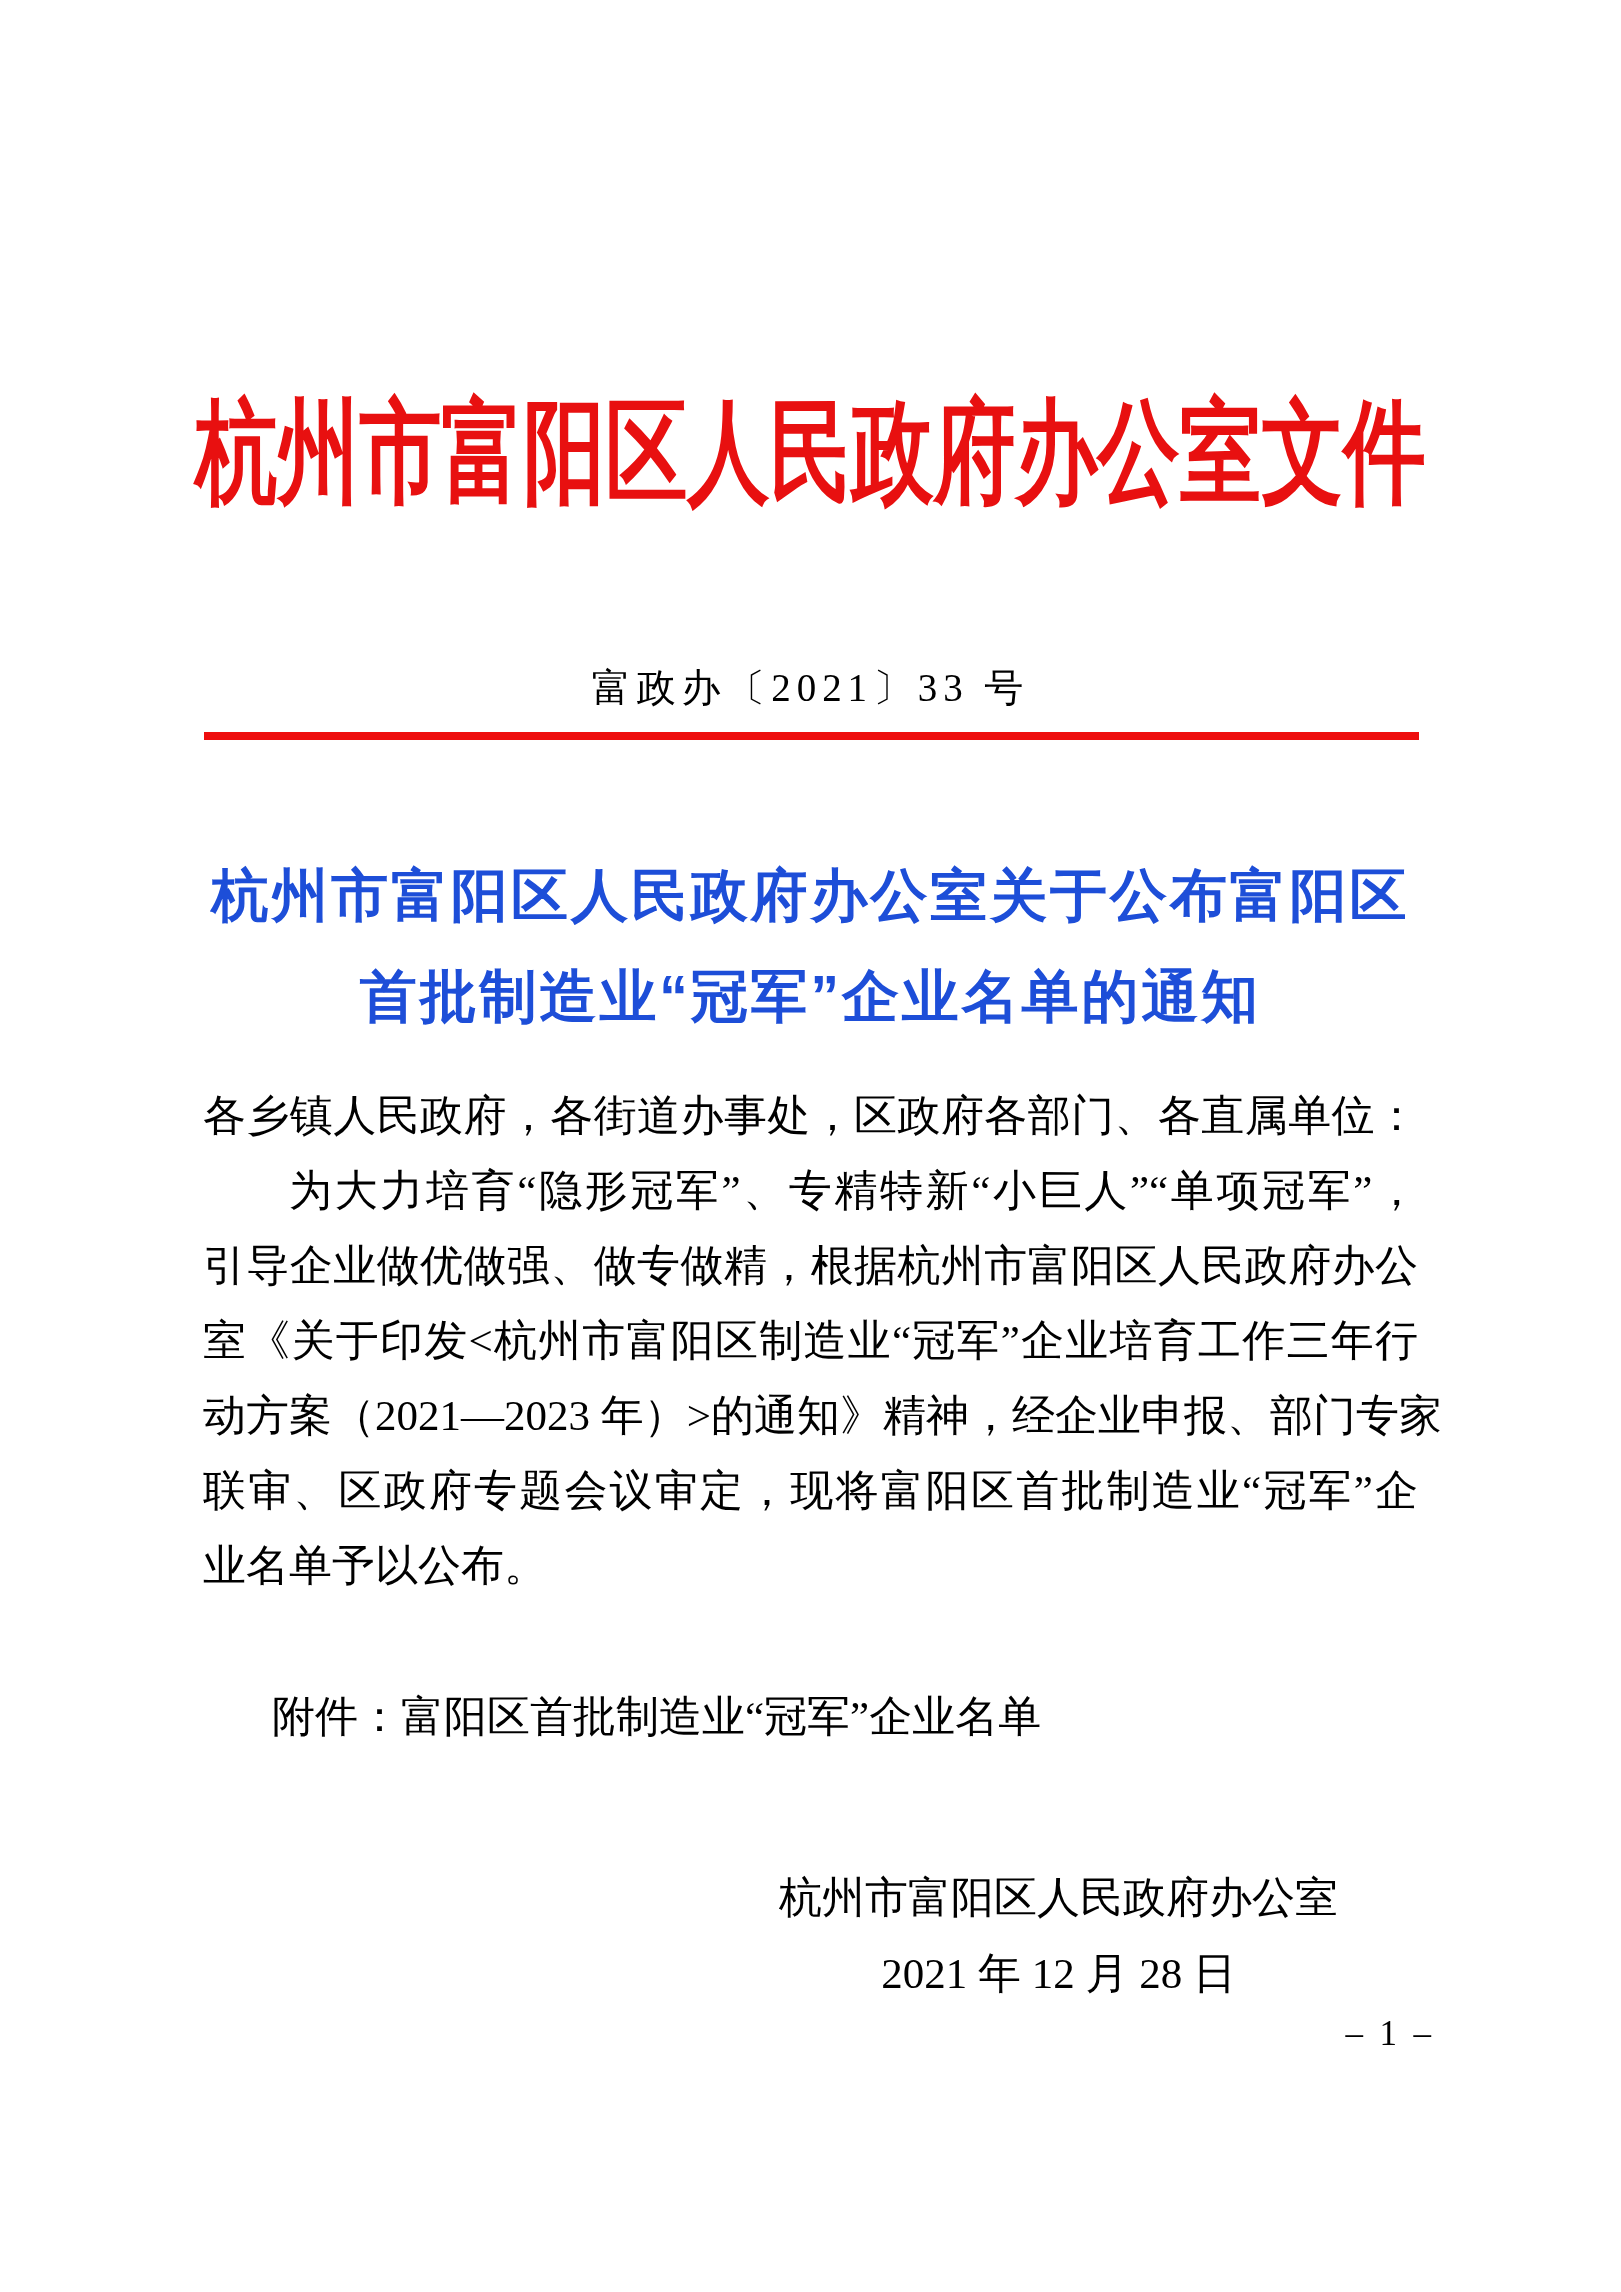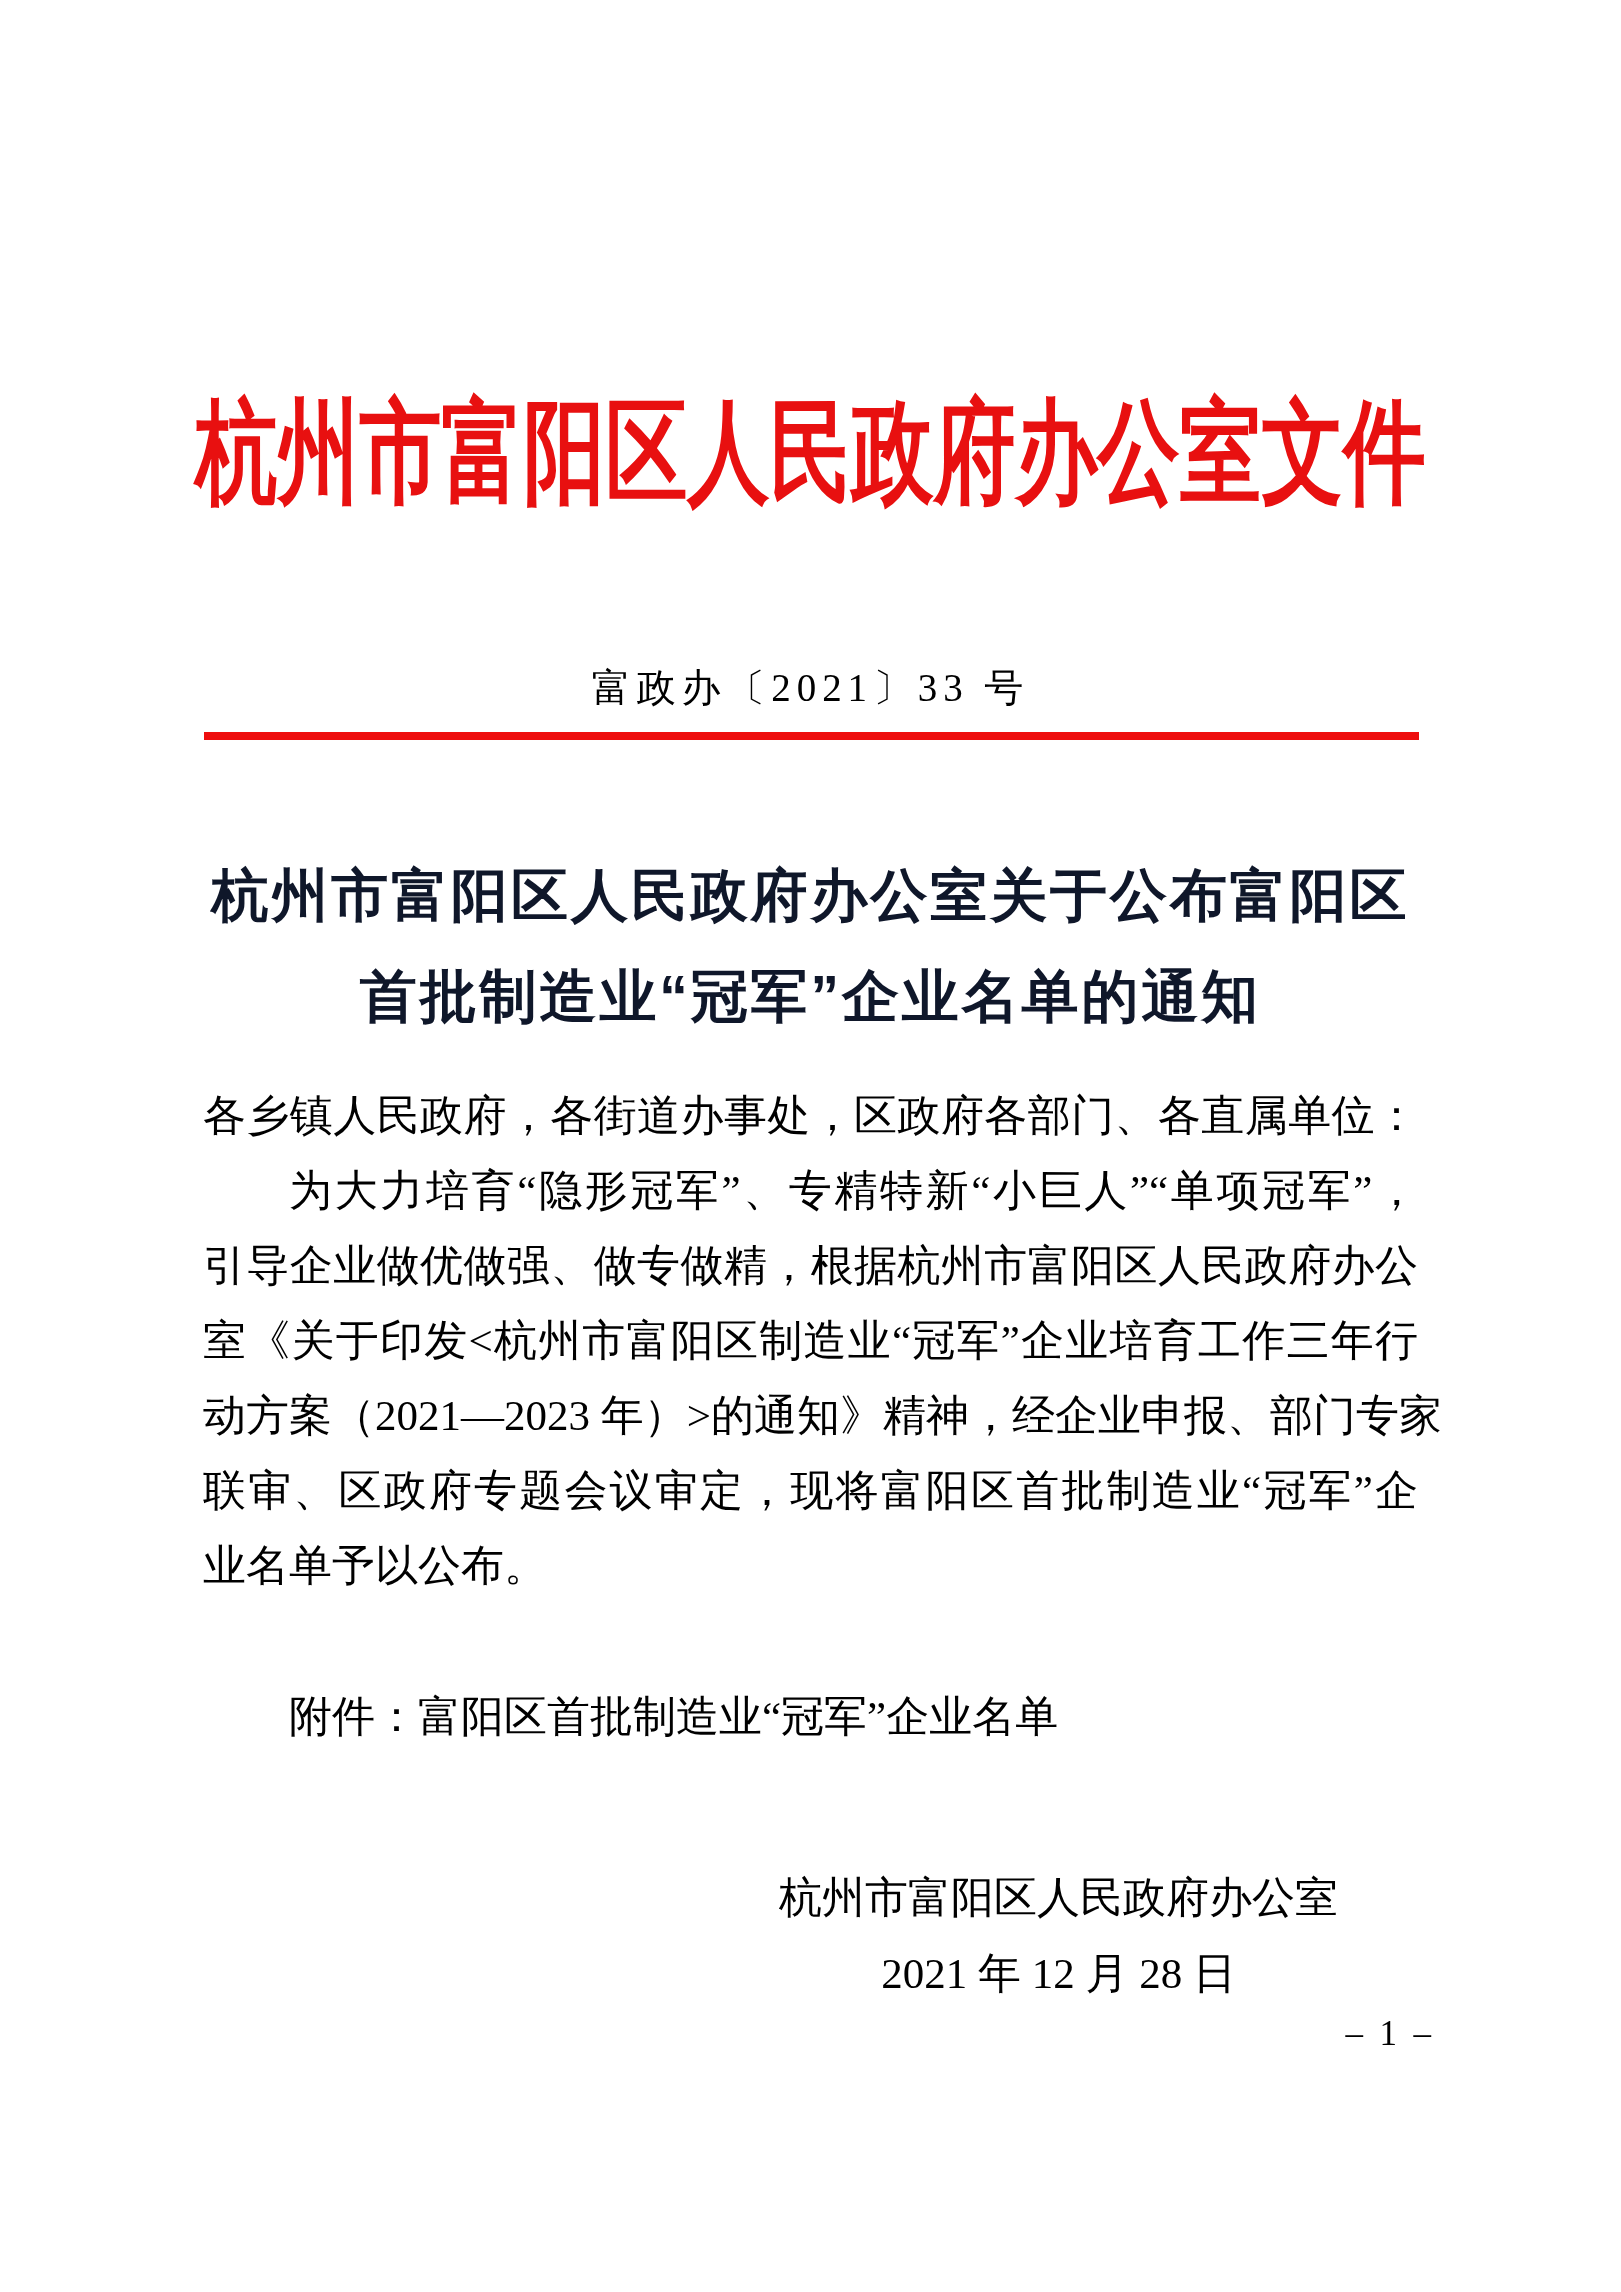--- a/index.html
+++ b/index.html
@@ -64,21 +64,21 @@
     top: 845px;
     left: 0;
     width: 100%;
     margin: 0;
     text-align: center;
     font-family: "Liberation Sans", "DejaVu Sans", sans-serif;
     font-weight: bold;
     font-size: 57px;
     line-height: 101px;
     letter-spacing: 2.9px;
-    color: #0f172a;
+    color: #1d4ed8;
   }
 
   
   .body-block {
     position: absolute;
     top: 1078px;
     left: 203px;
     width: 1215px;
     font-size: 43px;
     line-height: 75px;
@@ -94,21 +94,21 @@
   }
   .body-line.last {
     text-align: right;
     text-align-last: left;
   }
 
   
   .attachment {
     position: absolute;
     top: 1688px;
-    left: 289px;
+    left: 272px;
     font-size: 43px;
     white-space: nowrap;
   }
 
   
   .sign-block {
     position: absolute;
     top: 1860px;
     left: 0;
     width: 100%;

